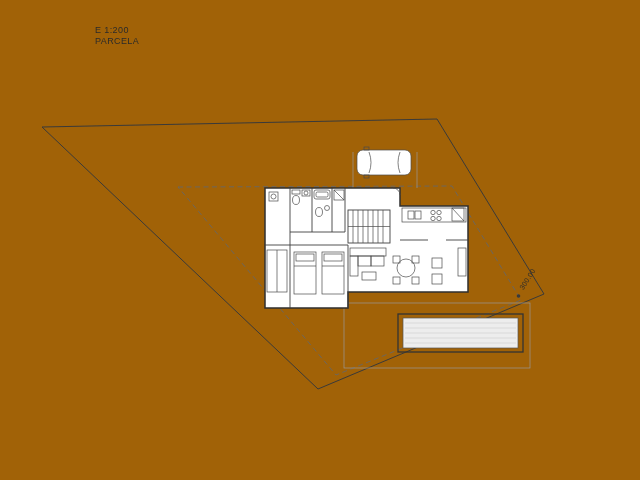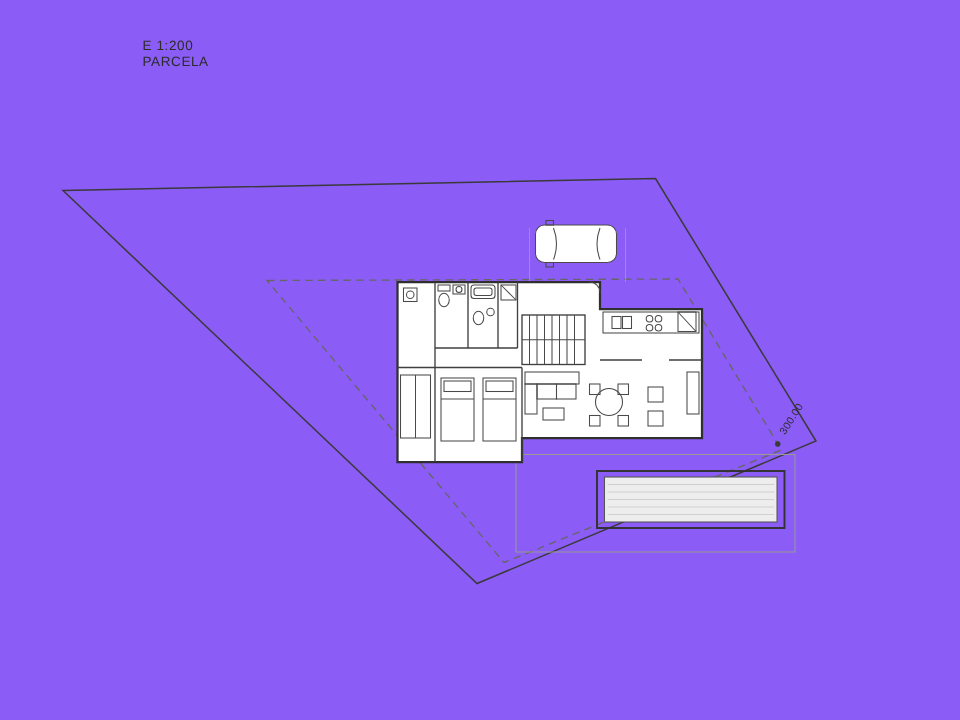--- a/index.html
+++ b/index.html
@@ -1,21 +1,21 @@
 <!DOCTYPE html>
 <html style="--ink: #3a3a3a;"><head>
 <meta charset="utf-8">
 <style>
   :root { --ink: #3a3a3a; }
   html, body { margin: 0; padding: 0; background: #ffffff; }
   .frame {
     position: relative;
     width: 640px;
     height: 480px;
-    background: #8b5cf6;
+    background: #a16207;
     overflow: hidden;
     font-family: "Liberation Sans", sans-serif;
   }
   svg { position: absolute; inset: 0; }
   .titletext { font-size: 9px; fill: #2b2b2b; letter-spacing: 0.4px; }
   .dimtext   { font-size: 7px; fill: #2b2b2b; letter-spacing: 0.3px; }
   .boundary  { fill: none; stroke: var(--ink); stroke-width: 1; }
   .setback   { fill: none; stroke: #666; stroke-width: 0.9; stroke-dasharray: 5 3.5; }
   .wall-out  { fill: #ffffff; stroke: #2f2f2f; stroke-width: 1.5; }
   .wall-in   { fill: none; stroke: #3f3f3f; stroke-width: 0.9; }

